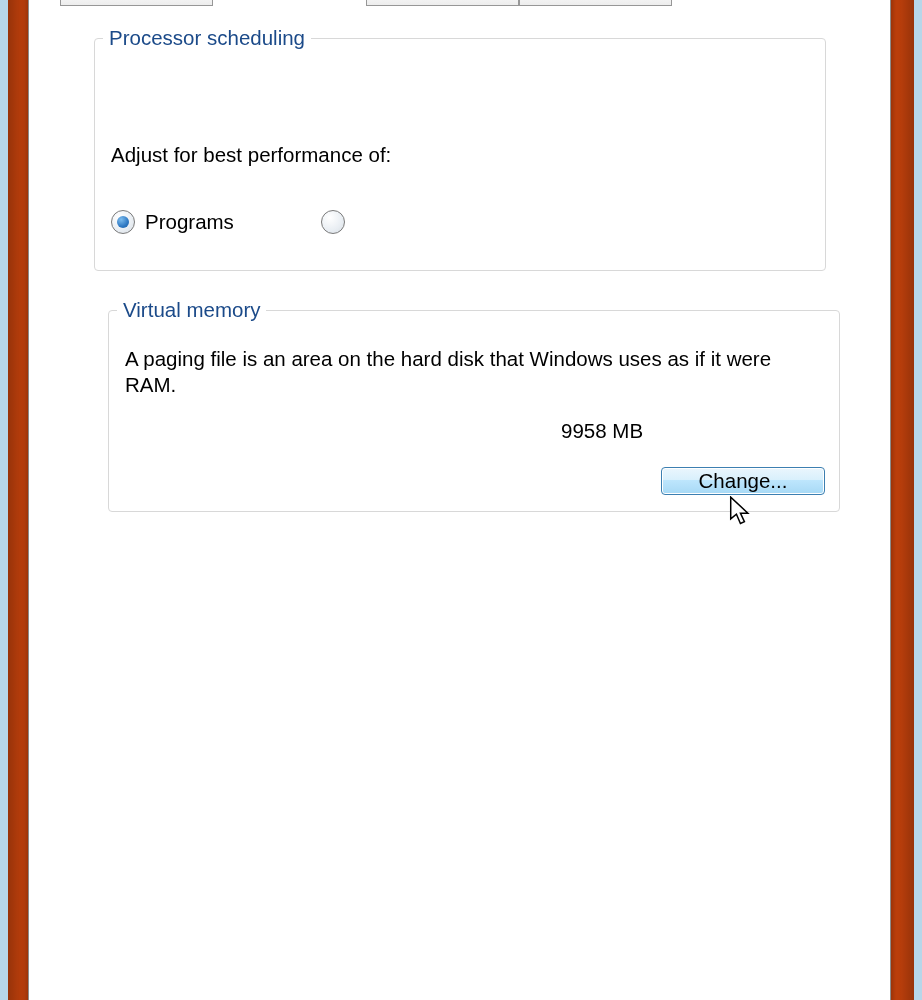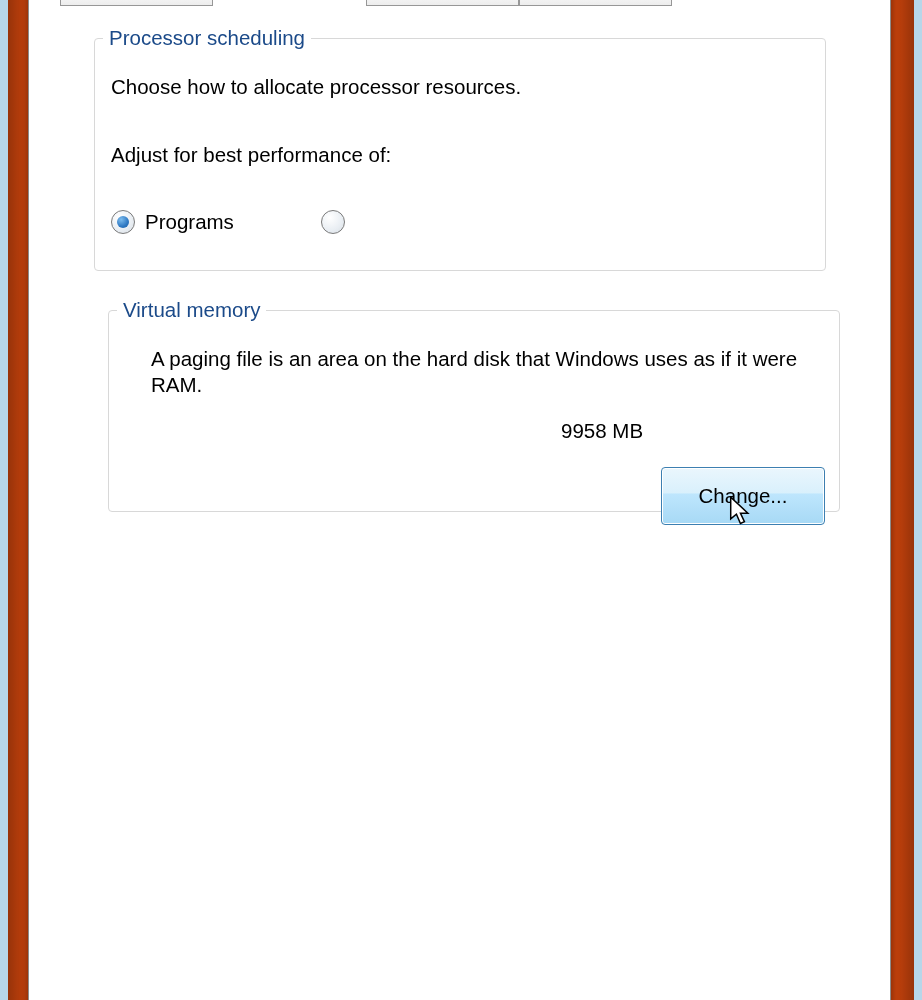--- a/index.html
+++ b/index.html
@@ -92,27 +92,27 @@
       background: radial-gradient(circle at 35% 30%, #fff 0%, #e9eef3 60%, #d7dde3 100%);
       display: inline-flex; align-items: center; justify-content: center;
     }
     .radio.checked::after {
       content: "";
       width: 12px; height: 12px; border-radius: 50%;
       background: radial-gradient(circle at 35% 30%, #7bbcee 0%, #2f79c3 60%, #1c5ea2 100%);
       display: block;
     }
 
-    .t-vdesc { left: 16px;  top: 24px; width: 700px; margin-left: 26px; }
+    .t-vdesc { left: 16px;  top: 24px; width: 700px; }
     .t-vlab  { left: 16px;  top: 96px; }
     .t-vval  { left: 452px; top: 96px; }
 
     .btn {
       position: absolute;
-      width: 164px; height: 58px;
+      width: 164px; height: 28px;
       border: 1px solid #3c7fb1;
       border-radius: 4px;
       background: linear-gradient(#eaf6fd 0%, #d9f0fc 45%, #bee6fd 46%, #a7d9f5 100%);
       color: #000;
       font-family: inherit; font-size: 20.5px;
       box-shadow: inset 0 0 0 1px #fff;
       cursor: default;
     }
     .btn-change { right: 14px; top: 145px; }
 
@@ -138,21 +138,20 @@
 
     <div class="tabstrip">
       <div class="tab-off-1"></div>
       <div class="tab-on"></div>
       <div class="tab-off-2"></div>
       <div class="tab-off-3"></div>
     </div>
 
     <fieldset class="group g1">
       <legend>Processor scheduling</legend>
-      <div class="text t-desc1">Choose how to allocate processor resources.</div>
       <div class="text t-desc2">Adjust for best performance of:</div>
 
       <div class="radio-row r1">
         <span class="radio checked"></span>
         <span>Programs</span>
       </div>
       <div class="radio-row r2">
         <span class="radio"></span>
       </div>
     </fieldset>

